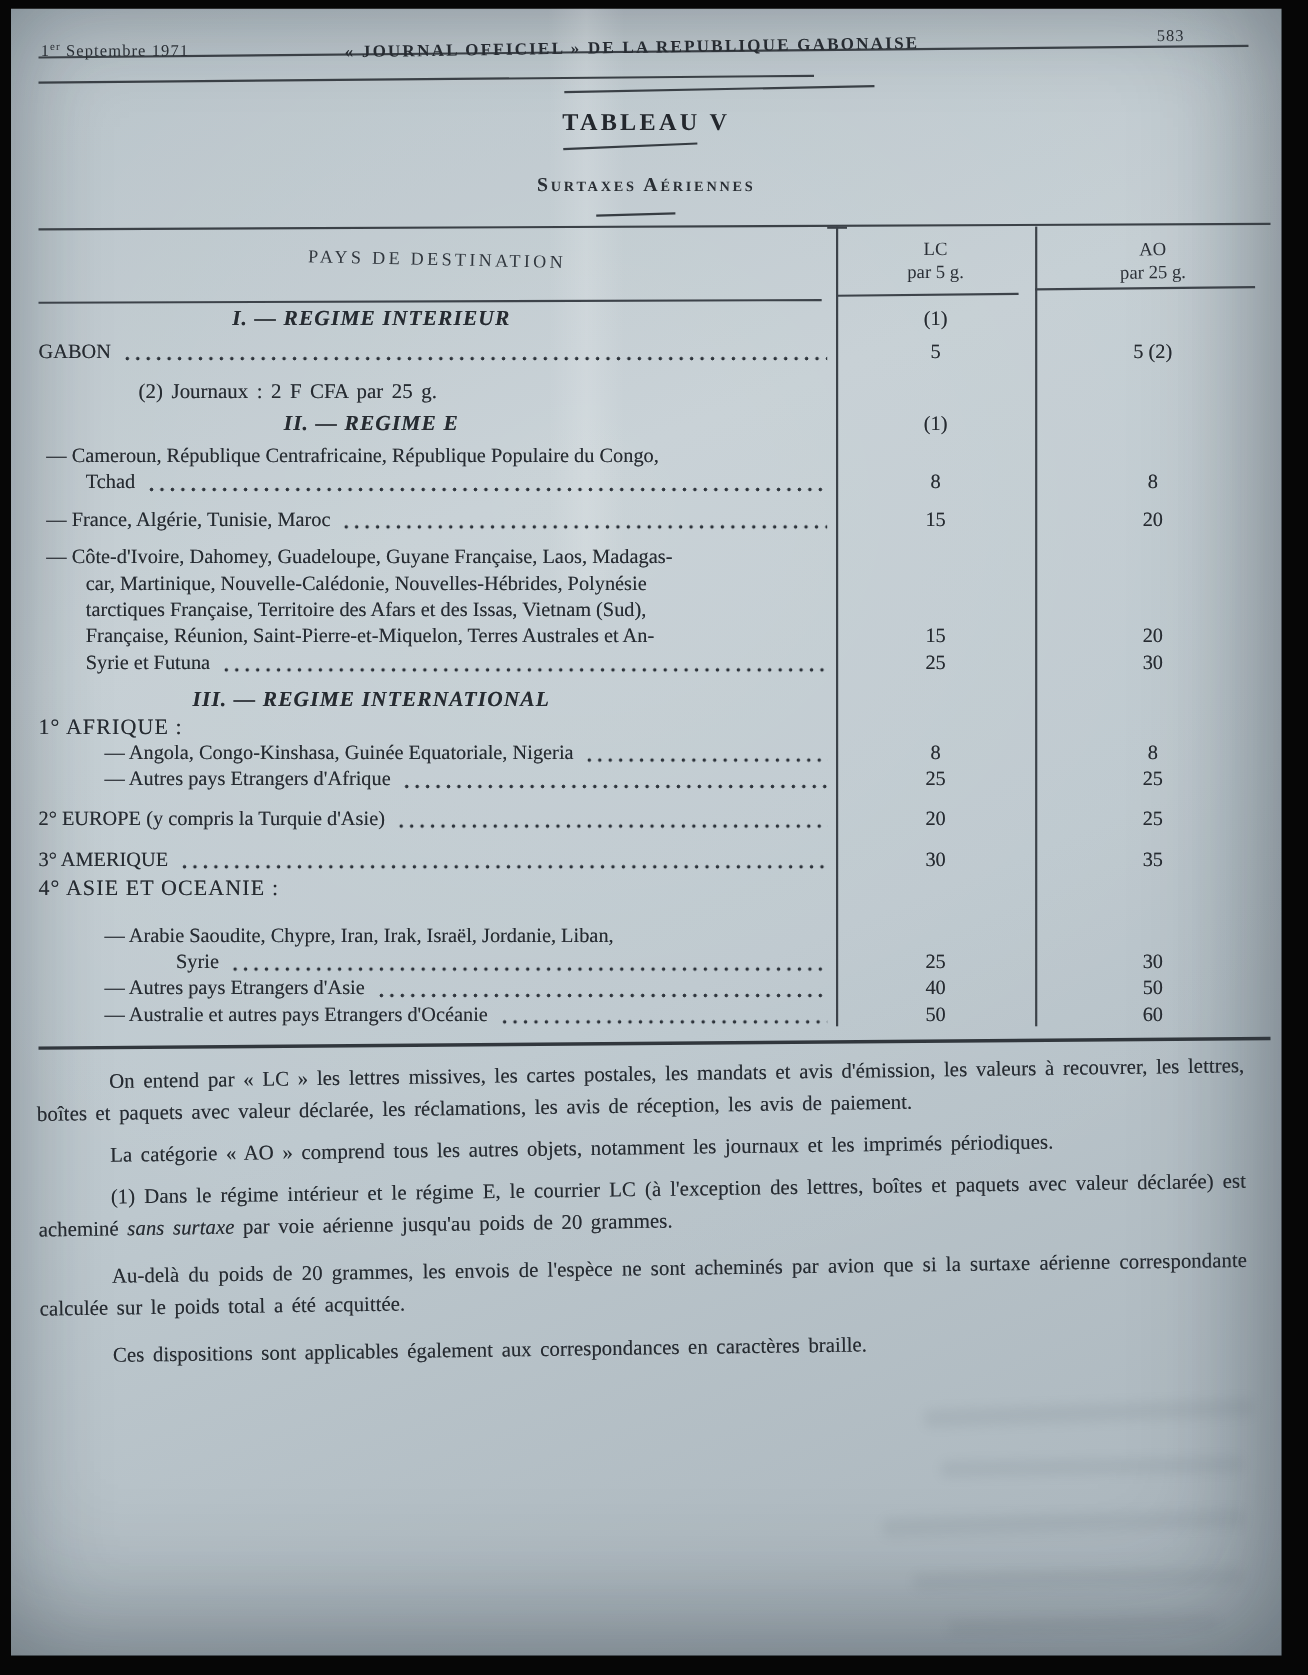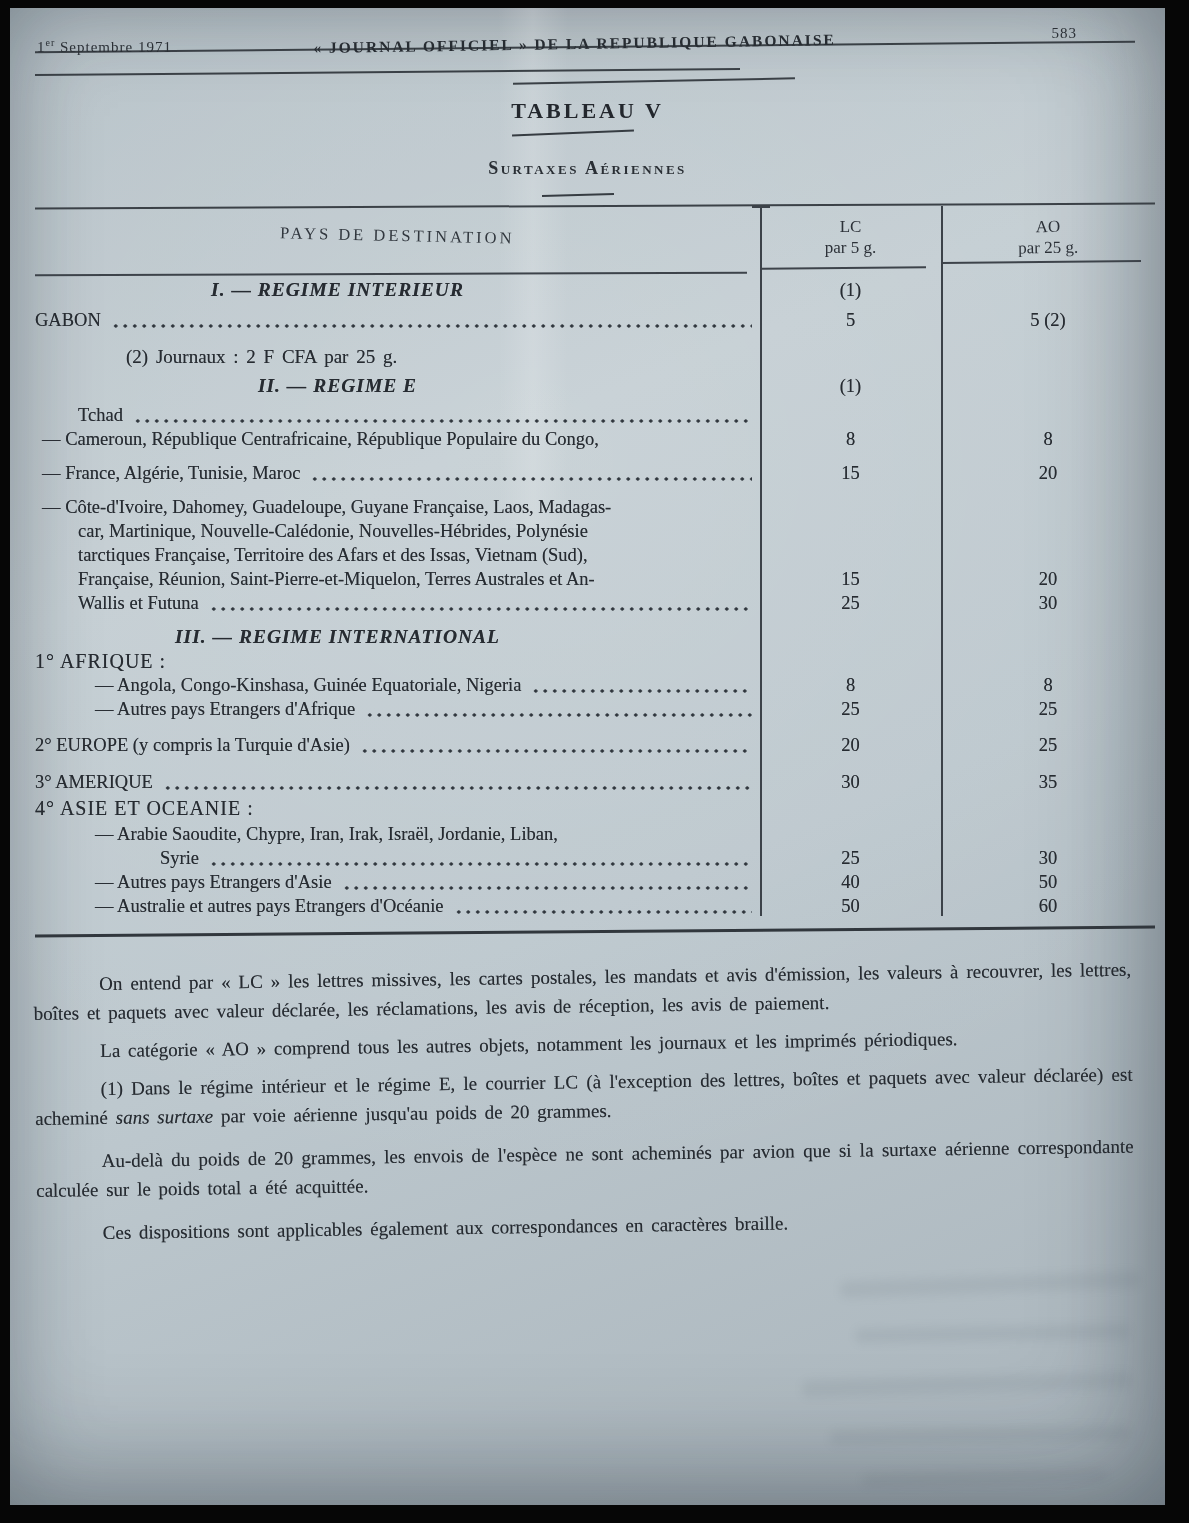--- a/index.html
+++ b/index.html
@@ -83,21 +83,21 @@
           background-size: 9.5px 6px; background-repeat: repeat-x; background-position: left bottom 3px; }
   
   .t-body .trow:nth-child(1){margin-top:12px}.t-body .trow:nth-child(2){margin-top:8px}
   .t-body .trow:nth-child(3){margin-top:0}.t-body .trow:nth-child(4){margin-top:6px}
   .t-body .trow:nth-child(5){margin-top:10px}.t-body .trow:nth-child(6){margin-top:3px}
   .t-body .trow:nth-child(7){margin-top:5px}.t-body .trow:nth-child(8){margin-top:10px}
   .t-body .trow:nth-child(9){margin-top:10px}.t-body .trow:nth-child(10){margin-top:10px}
   .t-body .trow:nth-child(11){margin-top:0}.t-body .trow:nth-child(12){margin-top:0}
   .t-body .trow:nth-child(13){margin-top:0}.t-body .trow:nth-child(14){margin-top:12px}
   .t-body .trow:nth-child(15){margin-top:13px}.t-body .trow:nth-child(16){margin-top:2px}
-  .t-body .trow:nth-child(17){margin-top:2px}
+  .t-body .trow:nth-child(17){margin-top:19px}
   .t-body .trow:nth-child(15) .ln + .ln { margin-top: 10px; }
   
   .notes { position: absolute; left: 25px; right: 32px; top: 962px;
            transform: rotate(-0.8deg); transform-origin: left center; }
   .note { font-size: 19px; line-height: 29px; text-align: justify; text-indent: 66px;
           word-spacing: 3px; color: #262b31; text-shadow: 0 0 0.5px rgba(43,48,55,0.5); }
   .note + .note { margin-top: 9px; }
   .note:nth-child(4), .note:nth-child(5) { margin-top: 14px; }
   .note .it { font-style: italic; }
   
@@ -178,25 +178,25 @@
         </div>
         <div class="trow section">
           <div class="cell cell-dest">II. — REGIME E</div>
           <div class="cell cell-lc">
             <div class="val">(1)</div>
           </div>
           <div class="cell cell-ao"></div>
         </div>
         <div class="trow item">
           <div class="cell cell-dest">
+            <div class="ln" style="padding-left: 7px;">— Cameroun, République Centrafricaine, République Populaire du Congo,</div>
             <div class="ln last" style="padding-left: 43px;">
               <span class="txt">Tchad</span>
               <span class="dots"></span>
             </div>
-            <div class="ln" style="padding-left: 7px;">— Cameroun, République Centrafricaine, République Populaire du Congo,</div>
           </div>
           <div class="cell cell-lc">
             <div class="val">8</div>
           </div>
           <div class="cell cell-ao">
             <div class="val">8</div>
           </div>
         </div>
         <div class="trow item">
           <div class="cell cell-dest">
@@ -212,21 +212,21 @@
             <div class="val">20</div>
           </div>
         </div>
         <div class="trow item">
           <div class="cell cell-dest">
             <div class="ln" style="padding-left: 7px;">— Côte-d'Ivoire, Dahomey, Guadeloupe, Guyane Française, Laos, Madagas-</div>
             <div class="ln" style="padding-left: 43px;">car, Martinique, Nouvelle-Calédonie, Nouvelles-Hébrides, Polynésie</div>
             <div class="ln" style="padding-left: 43px;">tarctiques Française, Territoire des Afars et des Issas, Vietnam (Sud),</div>
             <div class="ln" style="padding-left: 43px;">Française, Réunion, Saint-Pierre-et-Miquelon, Terres Australes et An-</div>
             <div class="ln last" style="padding-left: 43px;">
-              <span class="txt">Wallis et Futuna</span>
+              <span class="txt">Syrie et Futuna</span>
               <span class="dots"></span>
             </div>
           </div>
           <div class="cell cell-lc">
             <div class="val">15</div>
             <div class="val">25</div>
           </div>
           <div class="cell cell-ao">
             <div class="val">20</div>
             <div class="val">30</div>

